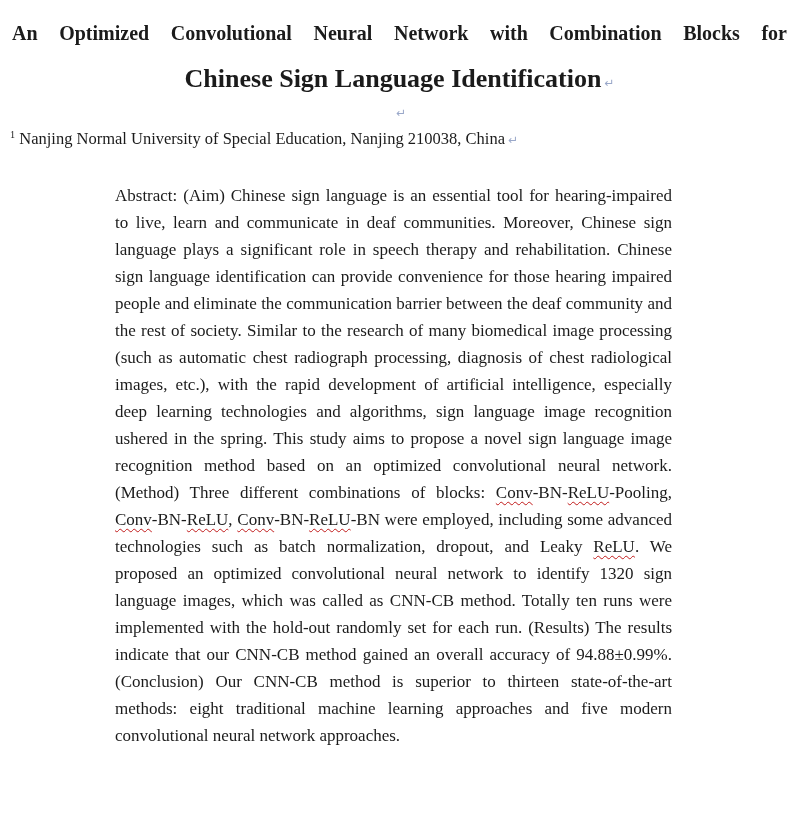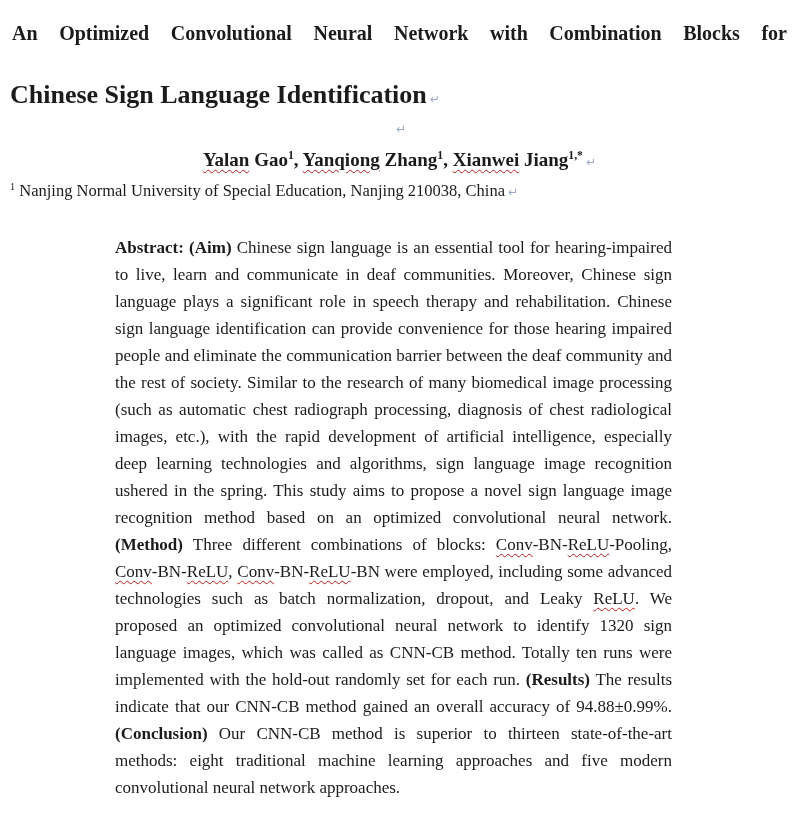--- a/index.html
+++ b/index.html
@@ -17,34 +17,34 @@
     font-family:"Liberation Serif", serif;
   }
   .doc{padding:16px 10px 0 10px;}
   .t1{
     font-weight:700;font-size:20px;line-height:34px;
     text-align:justify;text-align-last:justify;text-justify:inter-word;
     margin:0 2px;
   }
   .t2{
     font-weight:700;font-size:26px;line-height:34px;
-    text-align:left;margin-top:28px;
+    text-align:center;margin-top:12px;
   }
   .pline{text-align:center;line-height:24px;}
   .authors{
     text-align:center;font-weight:700;font-size:19px;line-height:30px;margin-top:4px;
   }
   .meta{text-align:left;font-size:16.5px;line-height:28px;}
   .abstract{
     margin:28px 0 0 105px;width:557px;
     font-size:17px;line-height:27px;
     text-align:justify;text-justify:inter-word;
   }
   sup{font-size:62%;line-height:0;vertical-align:super;}
-  .b{font-weight:700;}
+  .b{font-weight:400;}
   .wavy{
     text-decoration-line:underline;
     text-decoration-style:wavy;
     text-decoration-color:var(--wavy);
     text-decoration-thickness:1px;
     text-underline-offset:3px;
   }
   .link{
     color:var(--link);
     text-decoration:underline;
@@ -60,16 +60,15 @@
     text-decoration:none;
   }
 </style>
 </head>
 <body>
 
 <div class="doc">
   <div class="t1">An Optimized Convolutional Neural Network with Combination Blocks for</div>
   <div class="t2"><span>Chinese Sign Language Identification</span><span class="pmark">↵</span></div>
   <div class="pline"><span class="pmark">↵</span></div>
-  <div class="authors"><span class="wavy">Yalan</span><span> Gao</span><sup>1</sup><span>, </span><span class="wavy">Yanqiong</span><span> Zhang</span><sup>1</sup><span>, </span><span class="wavy">Xianwei</span><span> Jiang</span><sup>1,*</sup><span class="pmark">↵</span></div>
   <div class="meta"><sup>1</sup><span> Nanjing Normal University of Special Education, Nanjing 210038, China</span><span class="pmark">↵</span></div>
   <div class="abstract"><span class="b">Abstract: (Aim)</span><span> Chinese sign language is an essential tool for hearing-impaired to live, learn and communicate in deaf communities. Moreover, Chinese sign language plays a significant role in speech therapy and rehabilitation. Chinese sign language identification can provide convenience for those hearing impaired people and eliminate the communication barrier between the deaf community and the rest of society. Similar to the research of many biomedical image processing (such as automatic chest radiograph processing, diagnosis of chest radiological images, etc.), with the rapid development of artificial intelligence, especially deep learning technologies and algorithms, sign language image recognition ushered in the spring. This study aims to propose a novel sign language image recognition method based on an optimized convolutional neural network. </span><span class="b">(Method)</span><span> Three different combinations of blocks: </span><span class="wavy">Conv</span><span>-BN-</span><span class="wavy">ReLU</span><span>-Pooling, </span><span class="wavy">Conv</span><span>-BN-</span><span class="wavy">ReLU</span><span>, </span><span class="wavy">Conv</span><span>-BN-</span><span class="wavy">ReLU</span><span>-BN were employed, including some advanced technologies such as batch normalization, dropout, and Leaky </span><span class="wavy">ReLU</span><span>. We proposed an optimized convolutional neural network to identify 1320 sign language images, which was called as CNN-CB method. Totally ten runs were implemented with the hold-out randomly set for each run. </span><span class="b">(Results)</span><span> The results indicate that our CNN-CB method gained an overall accuracy of 94.88±0.99%. </span><span class="b">(Conclusion)</span><span> Our CNN-CB method is superior to thirteen state-of-the-art methods: eight traditional machine learning approaches and five modern convolutional neural network approaches.</span></div>
 </div>
 
 </body></html>

